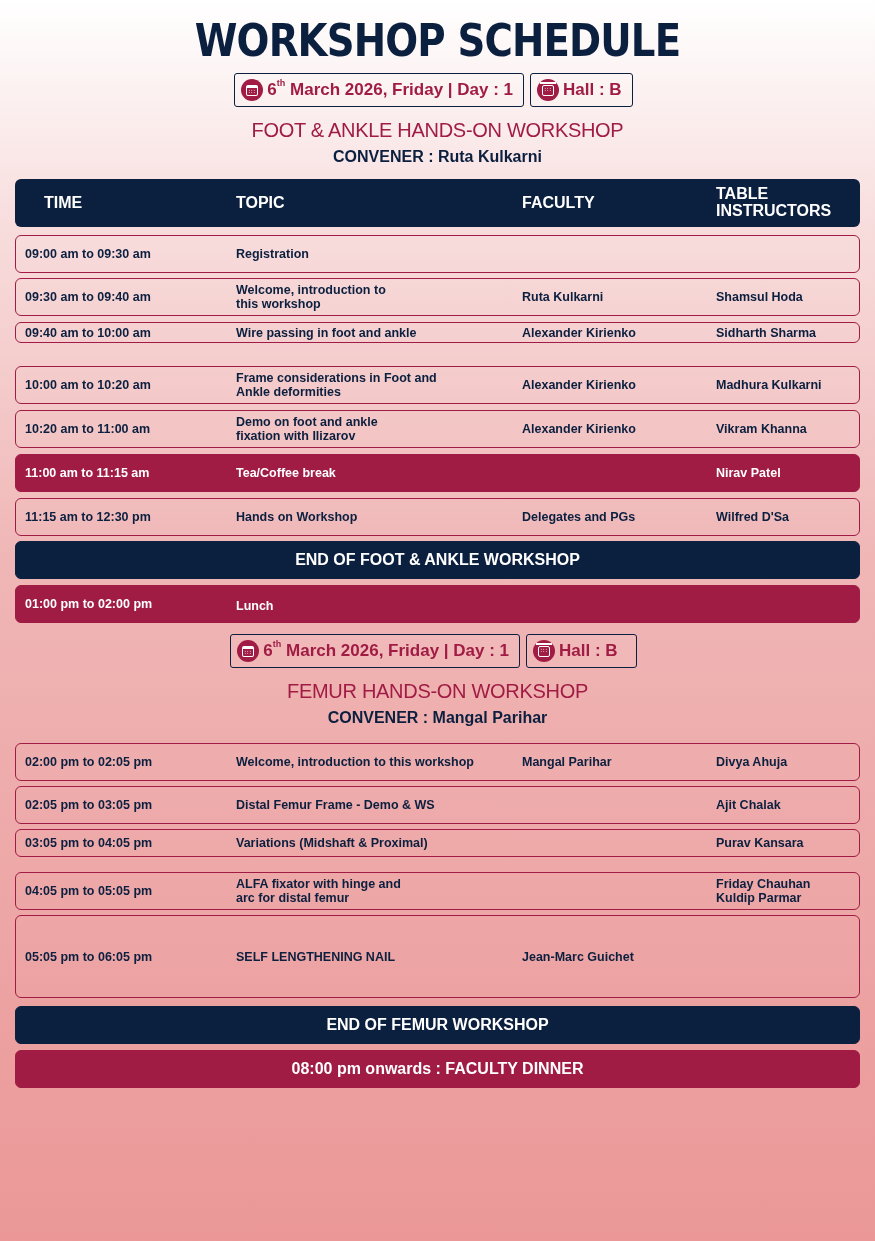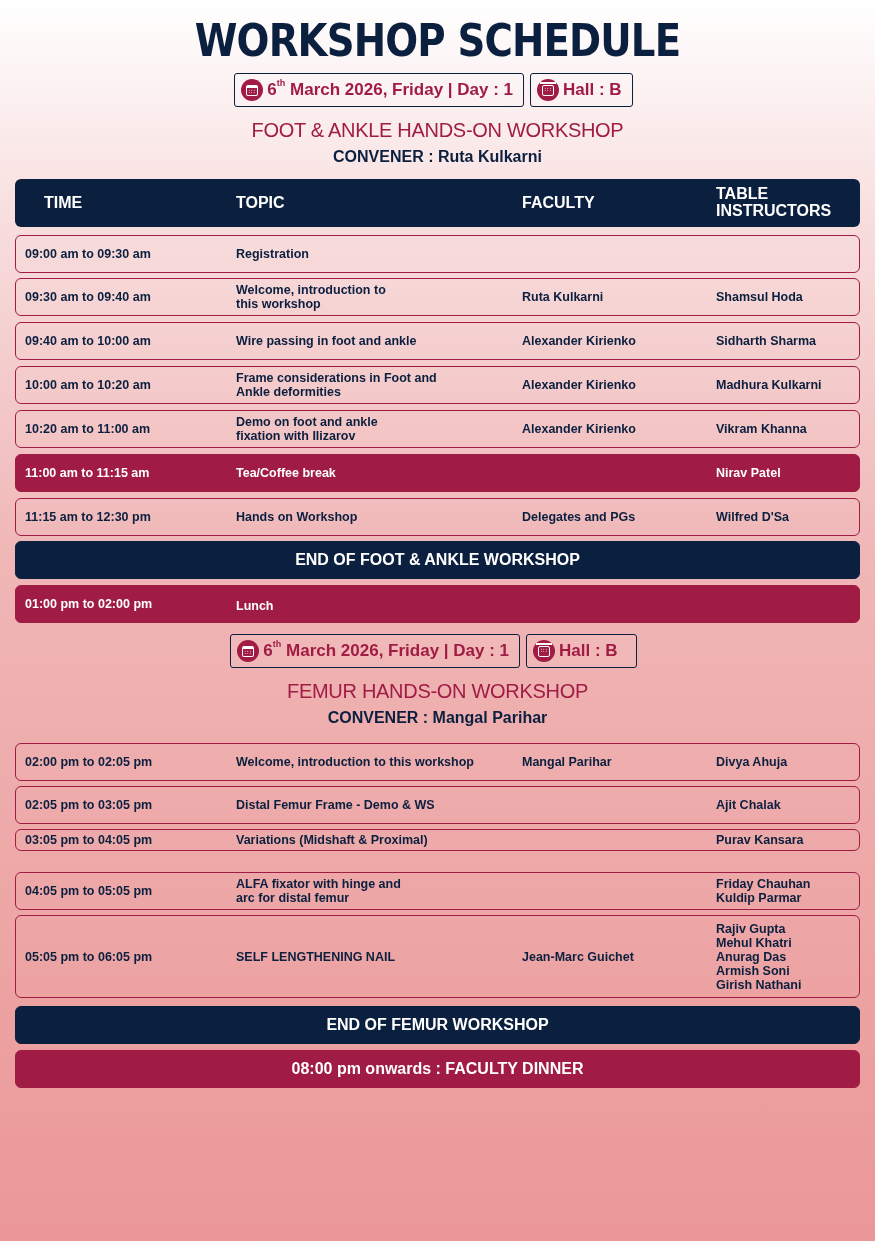--- a/index.html
+++ b/index.html
@@ -147,21 +147,21 @@
           <div>this workshop</div>
         </div>
       </div>
       <div class="cell c-fac">Ruta Kulkarni</div>
       <div class="cell c-ti">
         <div>
           <div>Shamsul Hoda</div>
         </div>
       </div>
     </div>
-    <div class="row" style="top: 322px; height: 38px;">
+    <div class="row" style="top: 322px; height: 21px;">
       <div class="cell c-time">09:40 am to 10:00 am</div>
       <div class="cell c-topic">
         <div>
           <div>Wire passing in foot and ankle</div>
         </div>
       </div>
       <div class="cell c-fac">Alexander Kirienko</div>
       <div class="cell c-ti">
         <div>
           <div>Sidharth Sharma</div>
@@ -277,21 +277,21 @@
           <div>Distal Femur Frame - Demo &amp; WS</div>
         </div>
       </div>
       <div class="cell c-fac"></div>
       <div class="cell c-ti">
         <div>
           <div>Ajit Chalak</div>
         </div>
       </div>
     </div>
-    <div class="row" style="top: 829px; height: 22px;">
+    <div class="row" style="top: 829px; height: 28px;">
       <div class="cell c-time">03:05 pm to 04:05 pm</div>
       <div class="cell c-topic">
         <div>
           <div>Variations (Midshaft &amp; Proximal)</div>
         </div>
       </div>
       <div class="cell c-fac"></div>
       <div class="cell c-ti">
         <div>
           <div>Purav Kansara</div>
@@ -315,29 +315,20 @@
       </div>
     </div>
     <div class="row" style="top: 915px; height: 83px;">
       <div class="cell c-time">05:05 pm to 06:05 pm</div>
       <div class="cell c-topic">
         <div>
           <div>SELF LENGTHENING NAIL</div>
         </div>
       </div>
       <div class="cell c-fac">Jean-Marc Guichet</div>
-      <div class="cell c-ti">
-        <div>
-          <div>Rajiv Gupta</div>
-          <div>Mehul Khatri</div>
-          <div>Anurag Das</div>
-          <div>Armish Soni</div>
-          <div>Girish Nathani</div>
-        </div>
-      </div>
     </div>
   </div>
 
 <div class="row navy" style="top:1006px; height:38px;">
   <div class="center-text">END OF FEMUR WORKSHOP</div>
 </div>
 
 <div class="row break" style="top:1050px; height:38px;">
   <div class="center-text">08:00 pm onwards : FACULTY DINNER</div>
 </div>

